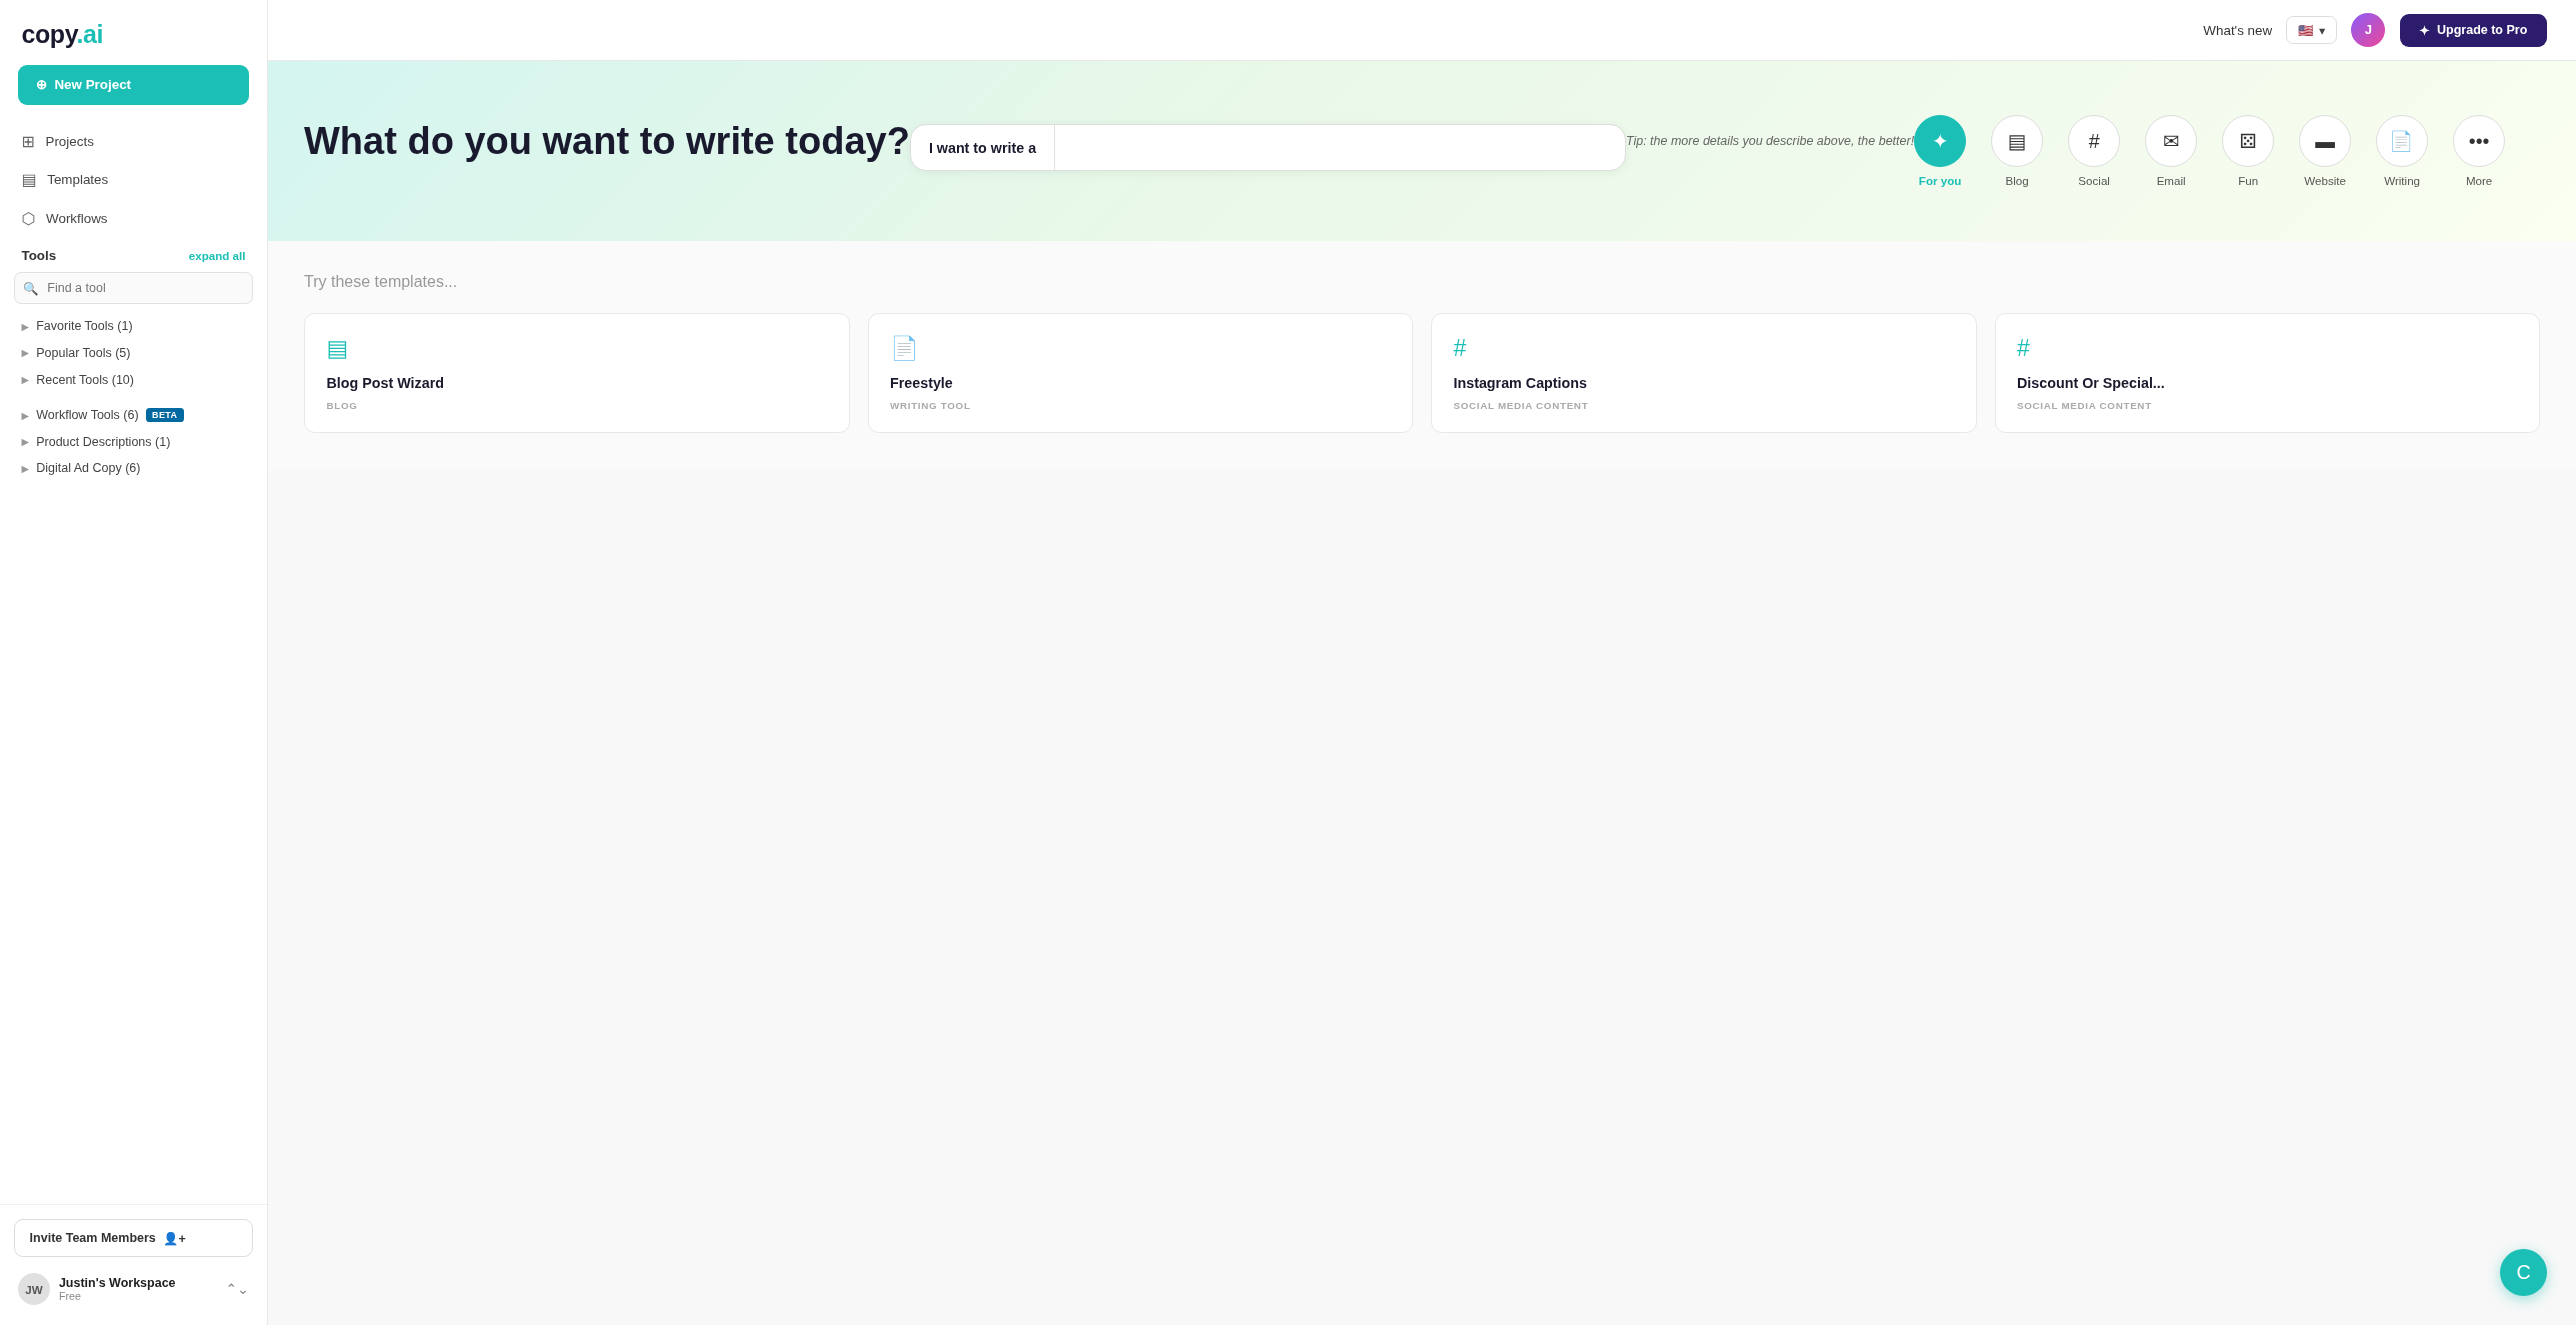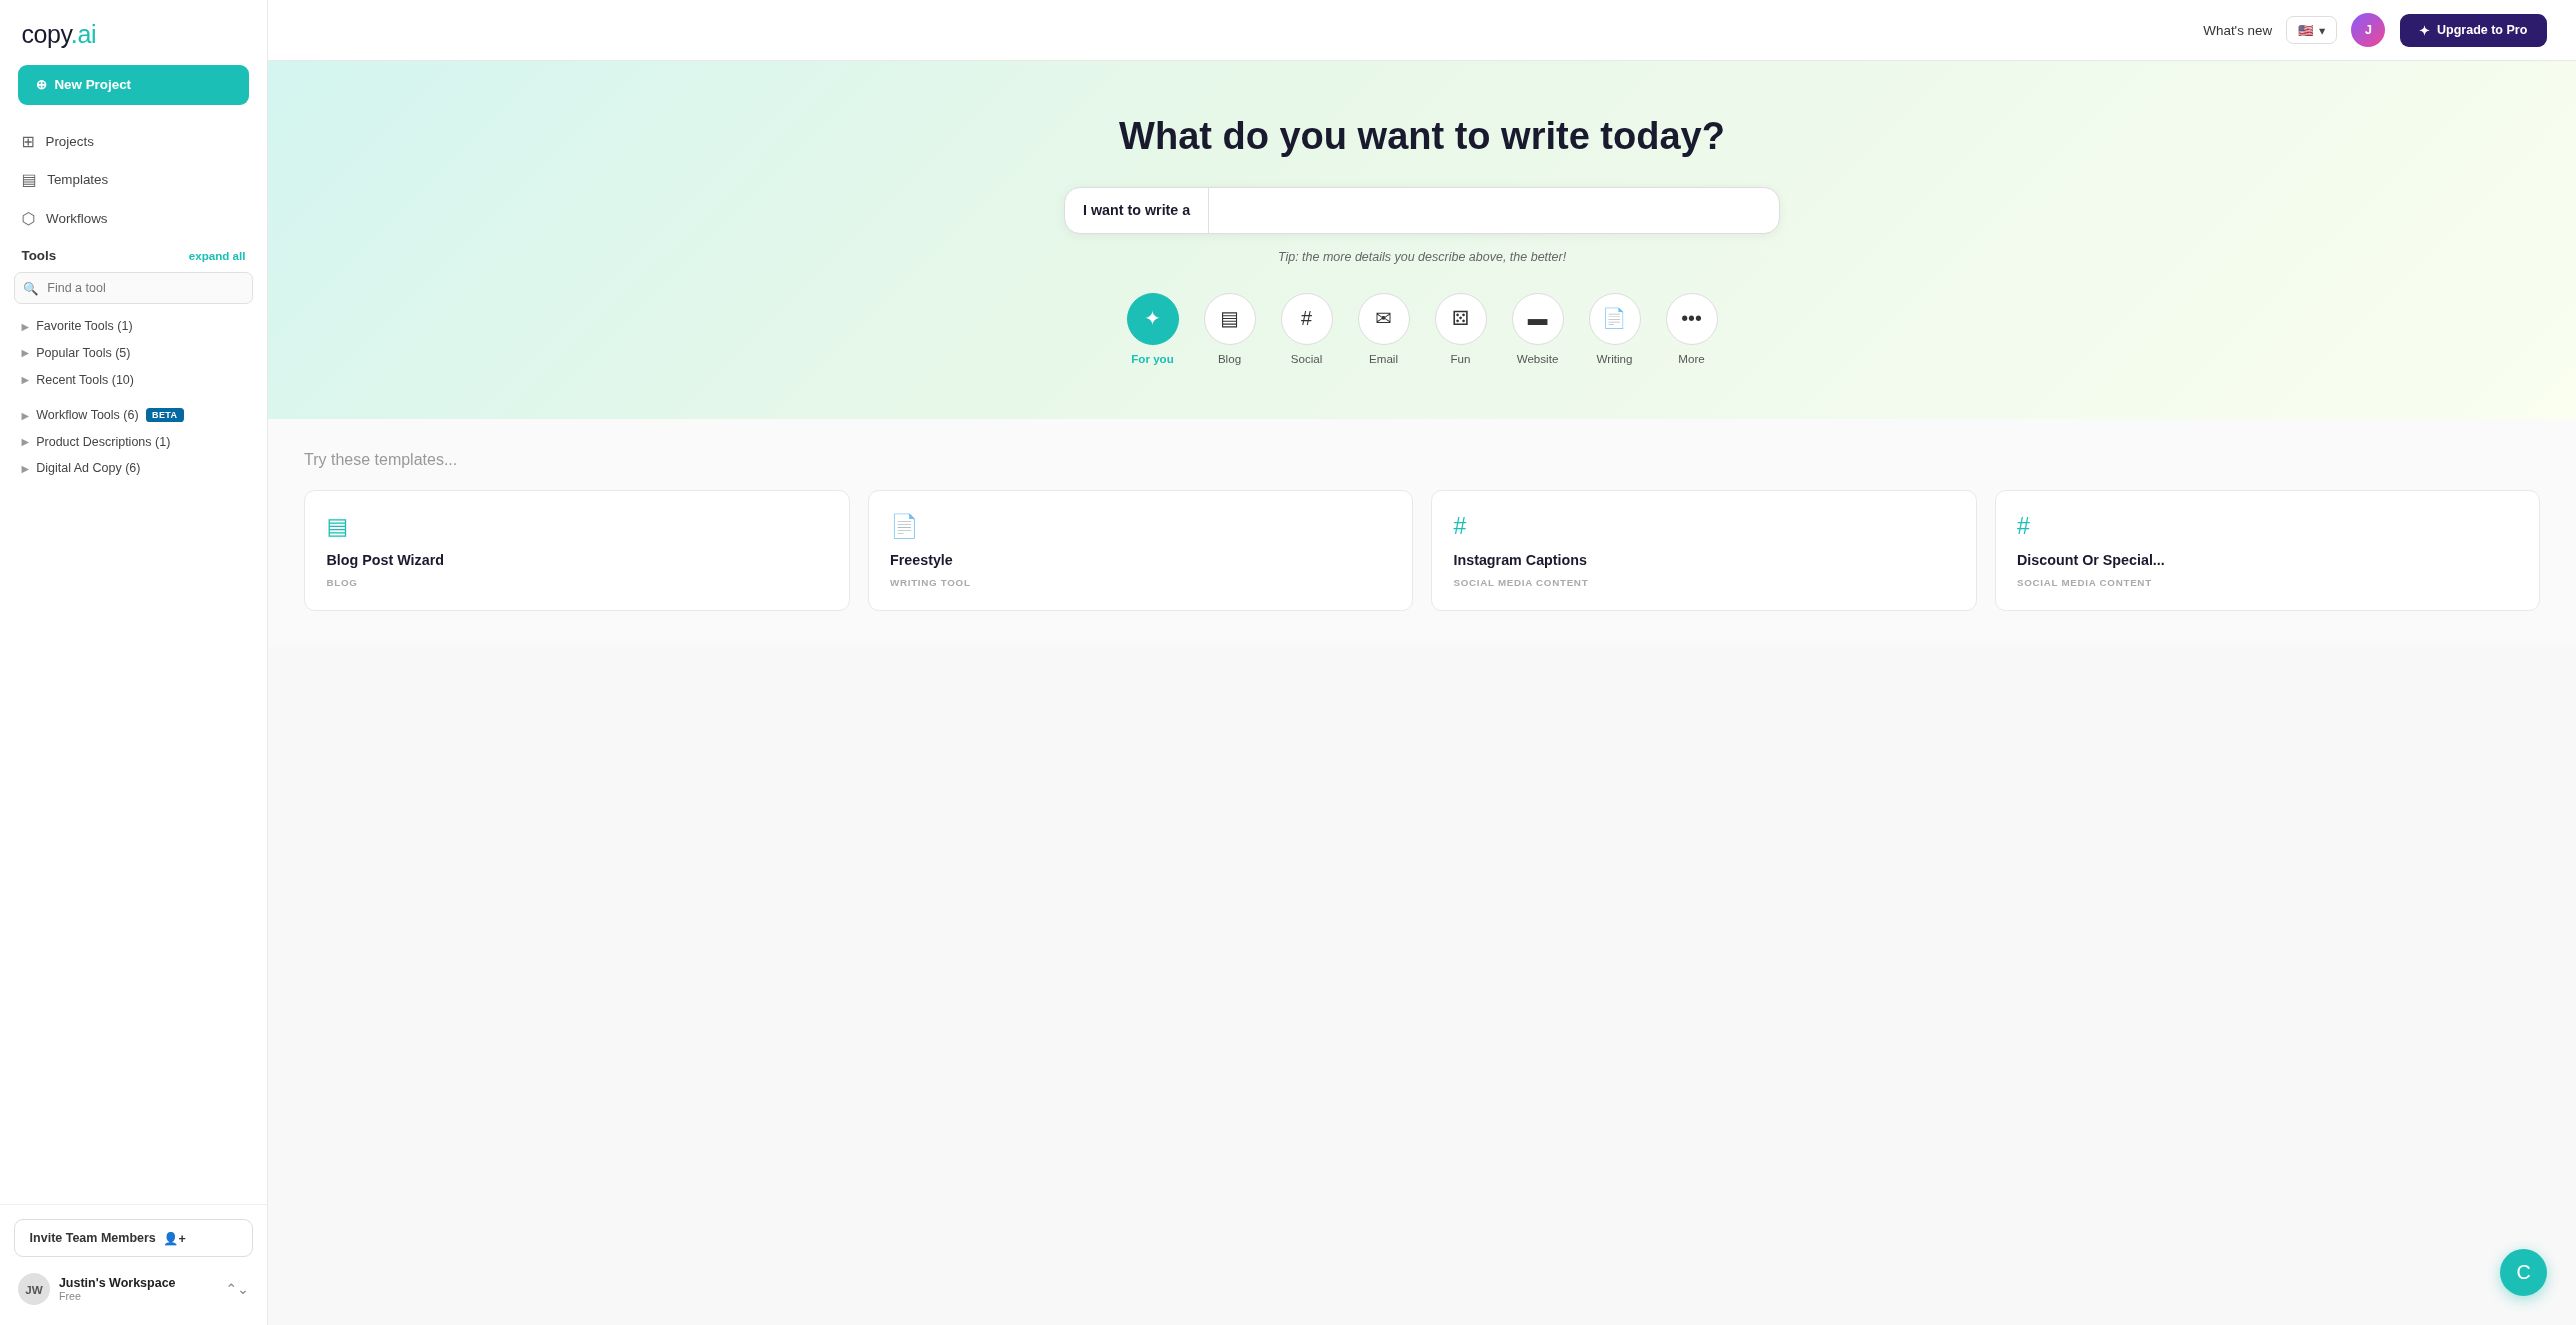--- a/index.html
+++ b/index.html
@@ -15,21 +15,21 @@
       flex-direction: column;
       height: 100vh;
       overflow-y: auto;
       overflow-x: hidden;
     }
     #sidebar-logo {
       padding: 19.7px 21.5px 16px;
     }
     .logo-text {
       font-size: 25px;
-      font-weight: 400;
+      font-weight: 700;
       color: #1a1a2e;
       letter-spacing: -0.4px;
       text-align: right;
     }
     .logo-dot {
       color: #1bbfb5;
     }
     .new-project-btn {
       margin: 0 18px 18px;
       background: #1bbfb5;
@@ -231,21 +231,21 @@
       display: flex;
       align-items: center;
       gap: 7.2px;
     }
 
     
     #hero {
       background: linear-gradient(135deg, #d4f5f0 0%, #e8f8e8 40%, #f0faed 70%, #fafff0 100%);
       padding: 54px 36px 45px;
       display: flex;
-      flex-direction: column;
+      flex-direction: row;
       align-items: center;
     }
     .hero-title {
       font-size: 38px;
       font-weight: 800;
       color: #1a1a2e;
       margin-bottom: 29px;
       text-align: center;
     }
     .write-input-row {

